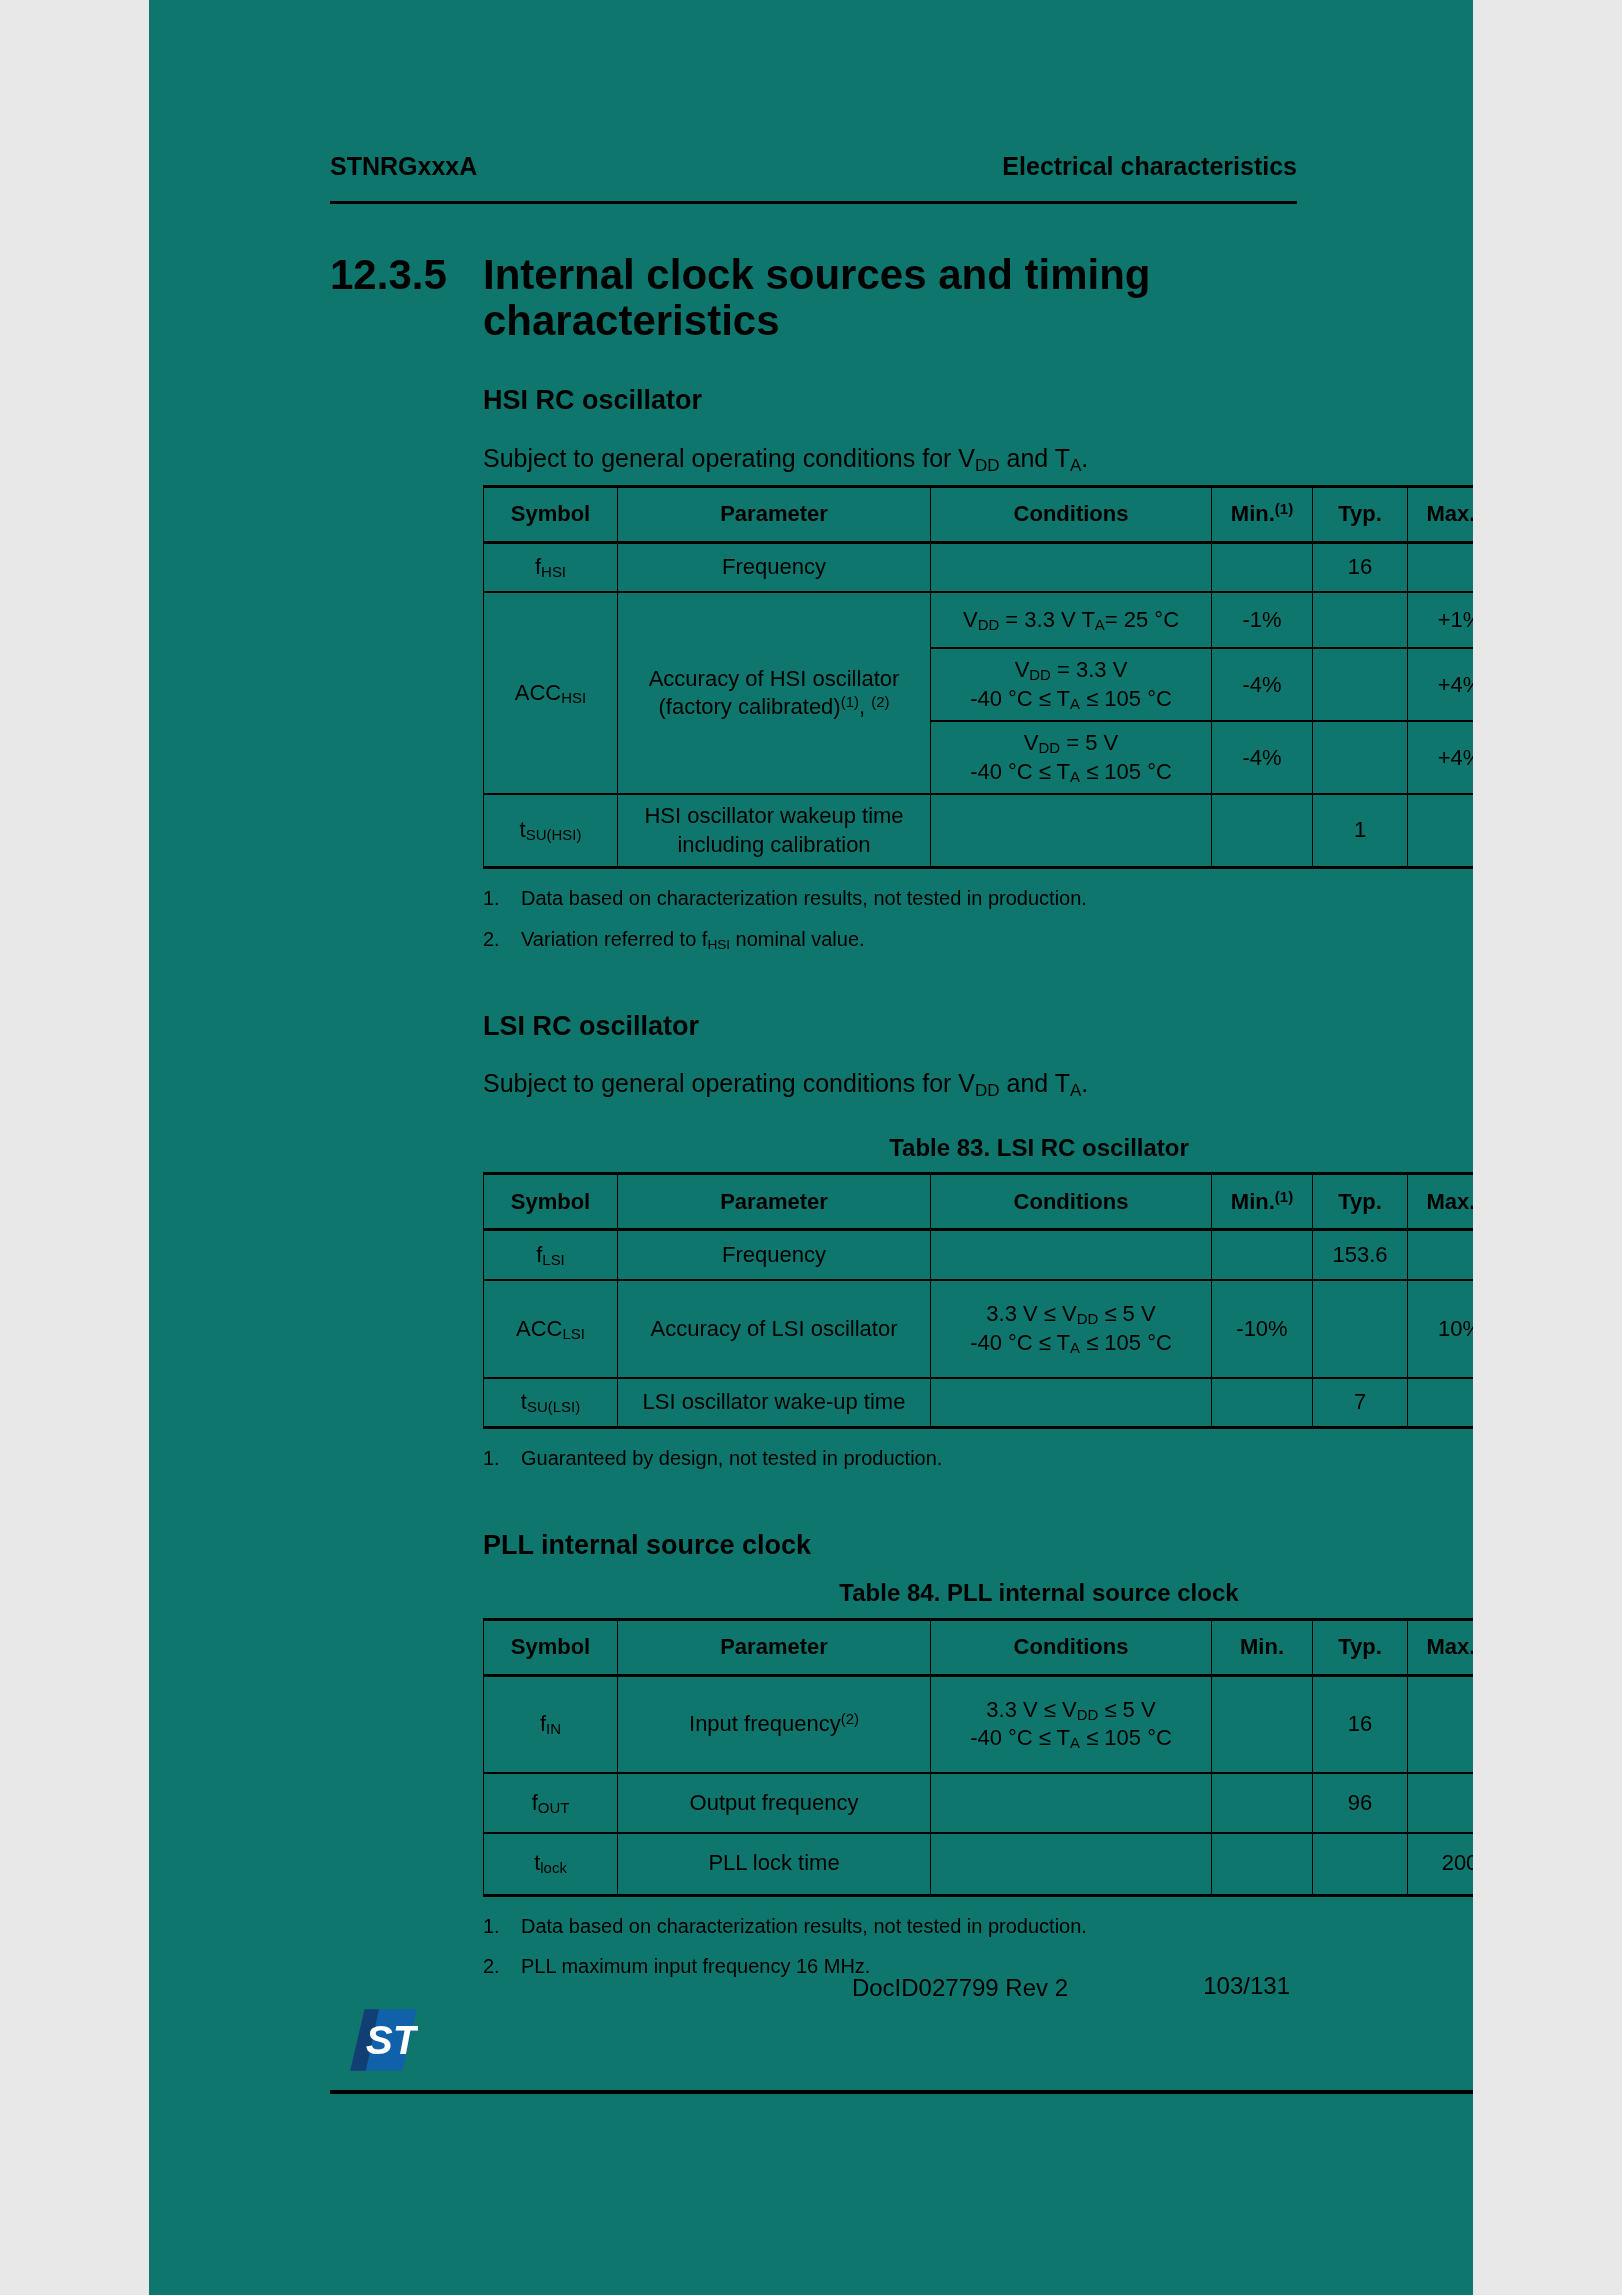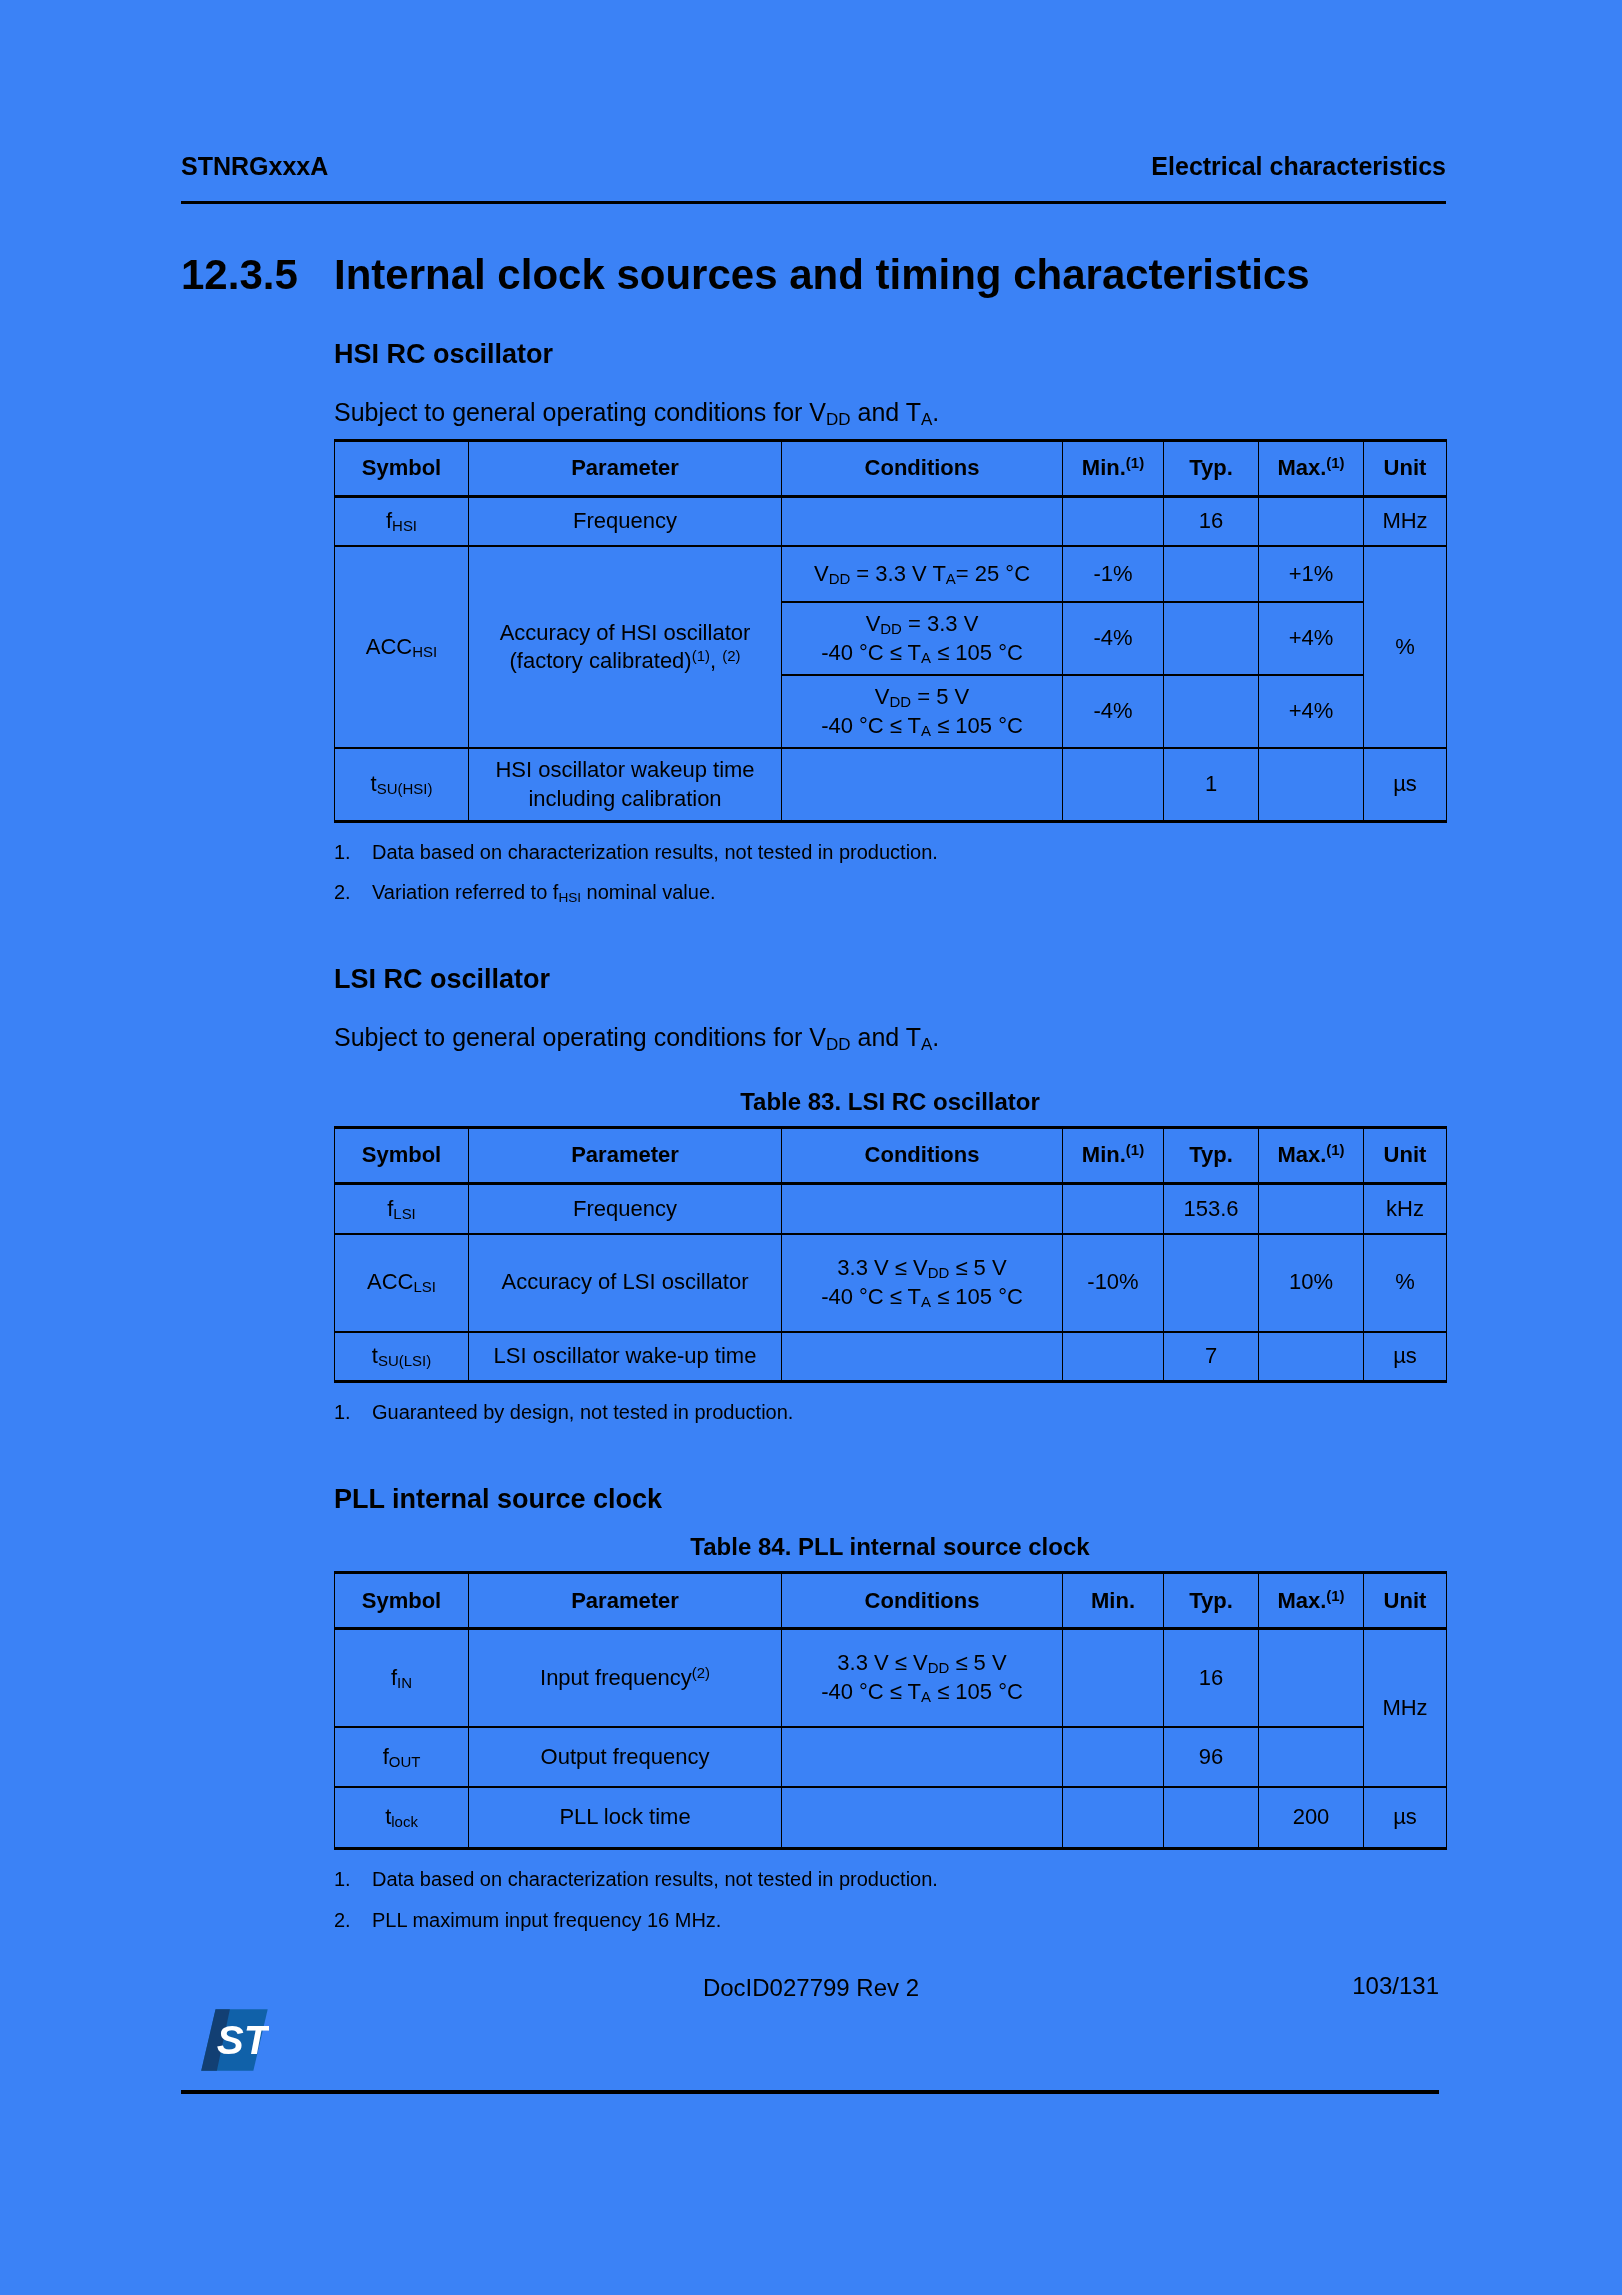--- a/index.html
+++ b/index.html
@@ -1,20 +1,20 @@
 <!DOCTYPE html>
 <html style="font-size:10.5px"><head>
 <meta charset="utf-8">
 <style>
   html,body { margin:0; padding:0; background:#e8e8e8; }
   .page {
     position:relative;
-    width:1622px; height:2295px;
+    width:1324px; height:2295px;
     margin:0 auto;
-    background:#3b82f6;
+    background:#0f766e;
     color:#000;
     font-family:"Liberation Sans", sans-serif;
     overflow:hidden;
   }
   .content { padding:152px 176px 0 181px; }
 
   
   .page-header { display:flex; justify-content:space-between; font-size:25px; font-weight:bold; }
   .header-rule { height:3.3px; background:#000; margin-top:19.6px; border:0; }
 

